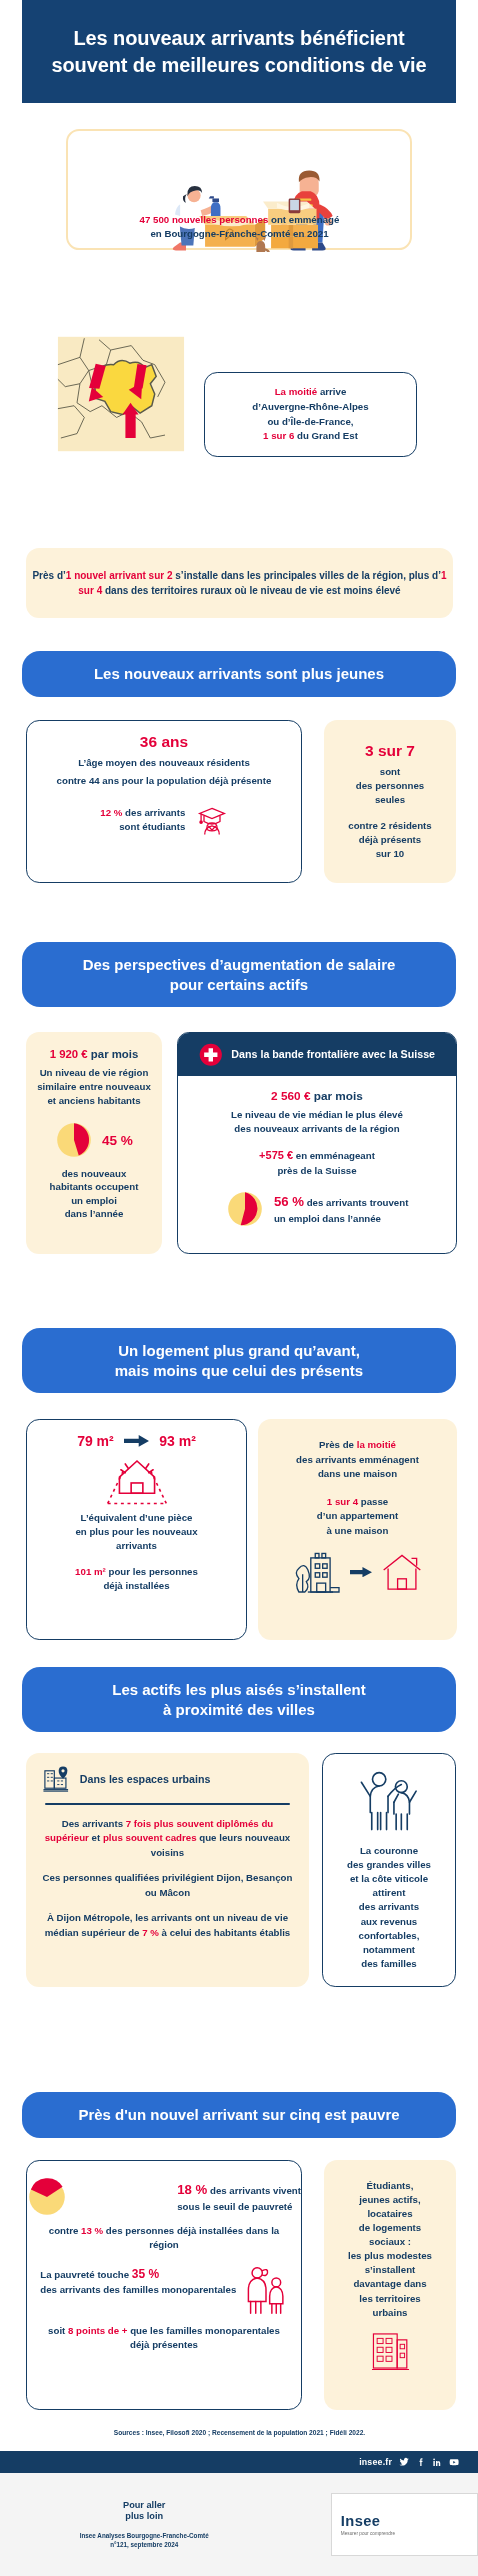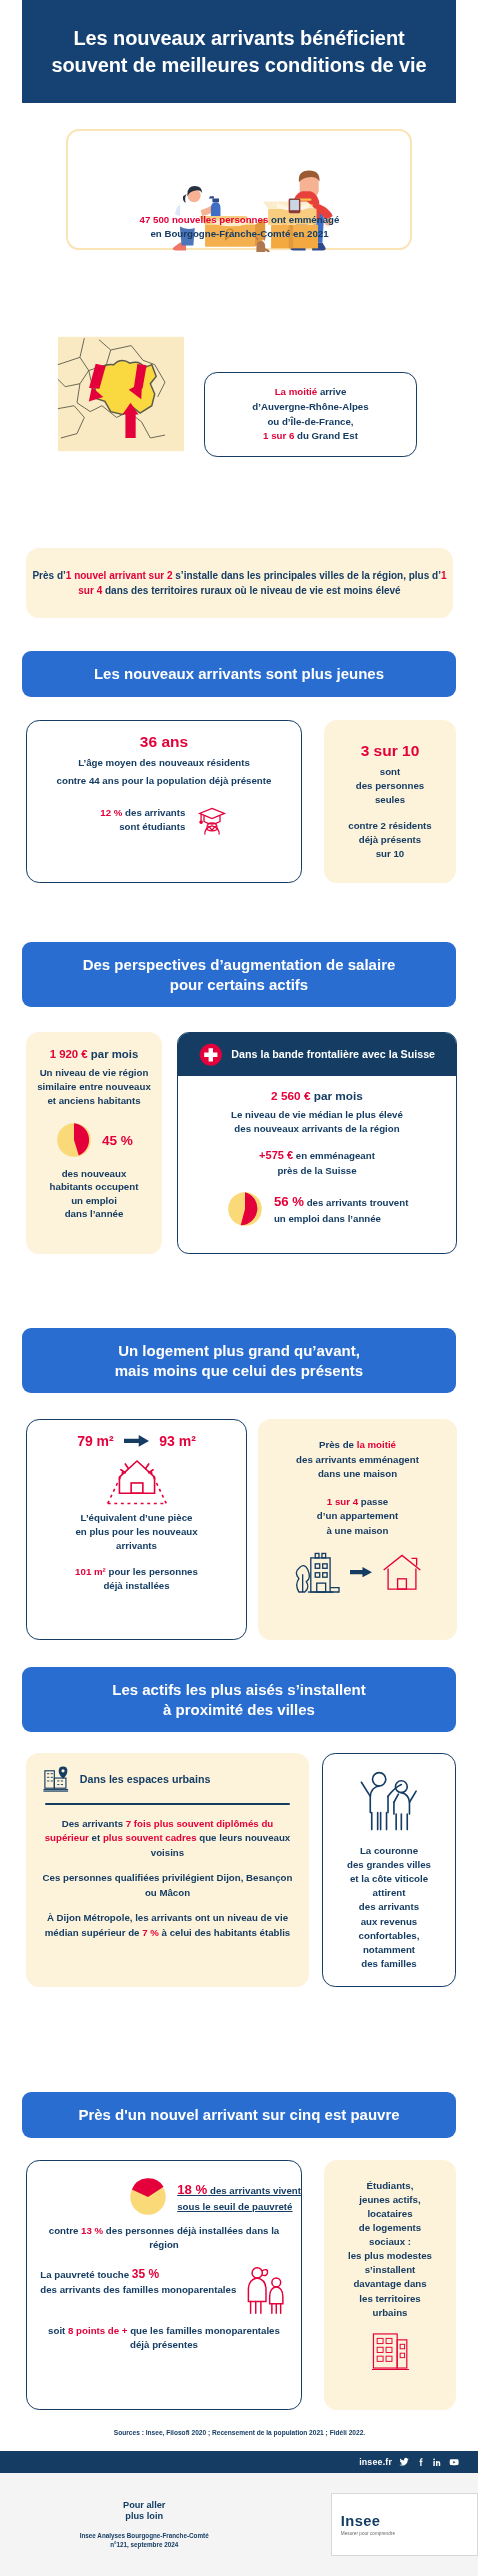--- a/index.html
+++ b/index.html
@@ -28,21 +28,21 @@
     background: #ffffff; border: 1.8px solid #153d64; border-radius: 13.2px;
   }
   .card-cream { background: #fdf2da; border-radius: 13.2px; }
   .card-cream-outline { background: #ffffff; border: 2.2px solid #fae3b4; border-radius: 13.2px; }
   .red { color: #e4003a; }
   b { font-weight: bold; }
 
   
   .section-head {
     position: absolute; left: 22px; width: 434px;
-    background: #2a6dd0; color: #fff; border-radius: 9px;
+    background: #2a6dd0; color: #fff; border-radius: 18px;
     display: flex; align-items: center; justify-content: center; text-align: center;
     font-size: 15px; font-weight: bold; line-height: 1.3; padding: 0 13.2px;
   }
 
   .ctr { text-align: center; }
 
   
   #illus-card { position: absolute; left: 66px; top: 129px; width: 346px; height: 121px; }
   #illus-caption {
     position: absolute; left: 70px; top: 213px; width: 339px;
@@ -278,21 +278,21 @@
           <path d="M22 26 q-7 0 -7 7 l0 2 q7 4 14 0 l0 -2 q0 -7 -7 -7 z"></path>
           <path d="M12 42 q0 -10 10 -12 q10 2 10 12"></path>
           <path d="M17 30 l5 6 5 -6"></path>
         </g>
       </svg>
     </div>
   </div>
 
   <div id="s1-right" class="card-cream">
     <div class="ctr" style="padding:0 7.4px;">
-      <div class="big-red">3 sur 10</div>
+      <div class="big-red">3 sur 7</div>
       <div class="stat-sub" style="margin-top:5.2px;">sont</div>
       <div class="stat-sub">des personnes</div>
       <div class="stat-sub">seules</div>
       <div class="stat-sub" style="margin-top:11.8px;">contre 2 résidents</div>
       <div class="stat-sub">déjà présents</div>
       <div class="stat-sub">sur 10</div>
     </div>
   </div>
 
   <div class="section-head" id="head2">
@@ -500,21 +500,21 @@
       <div>notamment</div>
       <div>des familles</div>
     </div>
   </div>
 
   <div class="section-head" id="head5">
     <span>Près d'un nouvel arrivant sur cinq est pauvre</span>
   </div>
 
   <div id="s5-left" class="card-white">
-    <div style="display:flex; align-items:center; justify-content:flex-end; gap:9px; padding-top:16px;text-decoration:underline;">
+    <div style="display:flex; align-items:center; justify-content:space-between; gap:9px; padding-top:16px;">
       <svg width="40" height="40" viewBox="0 0 54 54">
         <circle cx="27" cy="27" r="24" fill="#fad978"></circle>
         <path d="M27 27 L27 3 A24 24 0 0 1 48.5 40.2 Z" fill="#e4003a" transform="rotate(-65 27 27)"></path>
       </svg>
       <div style="font-size:9.7px; font-weight:bold; line-height:1.45; text-align:left;">
         <span class="red" style="font-size:13.2px;"><b>18 %</b></span><span> des arrivants vivent</span><br>
         <span>sous le seuil de pauvreté</span>
       </div>
     </div>
     <div class="ctr" style="font-size:9.7px; font-weight:bold; line-height:1.45; padding:7.4px 19px 0;">

